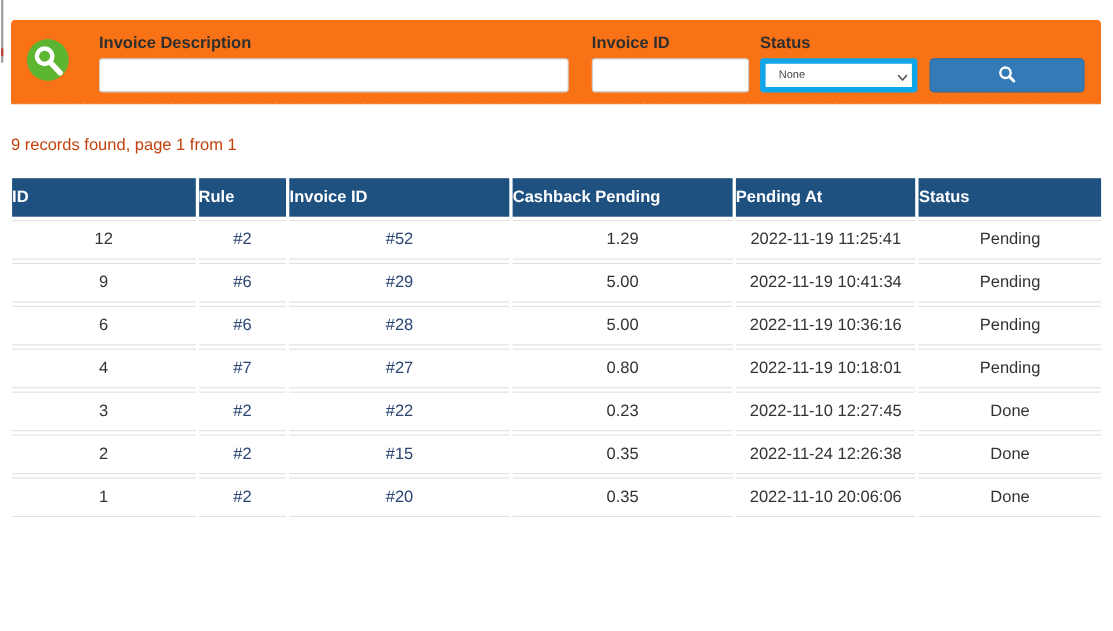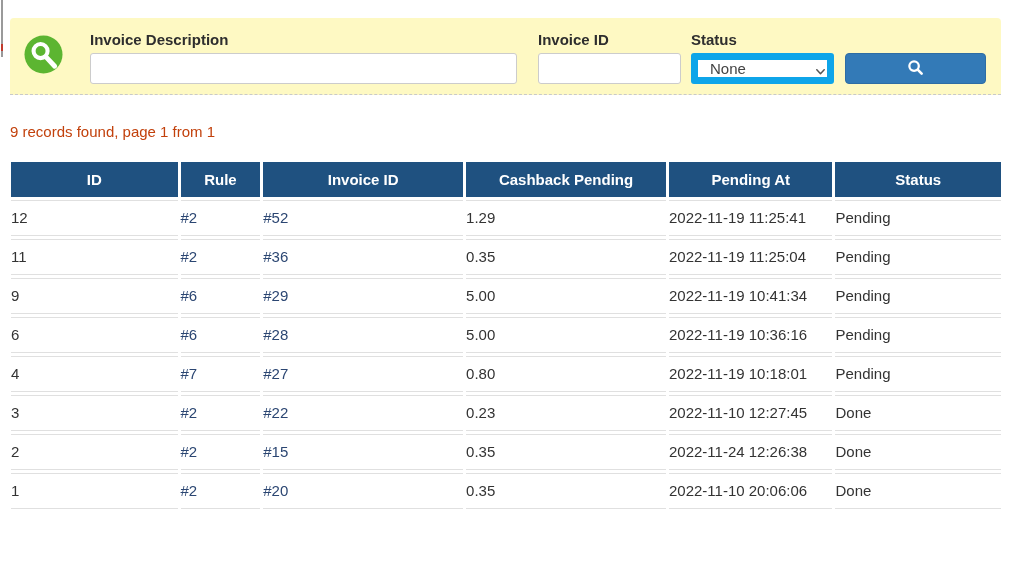--- a/index.html
+++ b/index.html
@@ -12,21 +12,21 @@
   }
   
   .edge-artifact { position: absolute; left: 1px; top: 0; width: 2px; height: 57px; background: #9a9a9a; }
   .edge-artifact .red { position: absolute; left: 0; top: 44px; width: 2px; height: 7px; background: #c0392b; }
 
   
   .filter-panel {
     position: relative;
     margin: 18px 11px 0 10px;
     width: 991px; height: 77px;
-    background: #fef9c3;
+    background: #f97316;
     border-bottom: 1px dashed #c9c9c9;
     border-radius: 4px 4px 0 0;
   }
   .logo { position: absolute; left: 14px; top: 17px; width: 39px; height: 39px; }
   .f-label {
     position: absolute; top: 13px;
     font-size: 15px; font-weight: 700; color: #2e2e2e;
     line-height: 18px; white-space: nowrap;
   }
   .f-input {
@@ -37,22 +37,22 @@
     font-family: inherit;
   }
   .lbl-desc, .in-desc { left: 80px; }
   .in-desc { width: 427px; }
   .lbl-inv, .in-inv { left: 528px; }
   .in-inv { width: 143px; }
   .lbl-status { left: 681px; }
   .sel-wrap { position: absolute; left: 681px; top: 35px; width: 143px; height: 31px; }
   .f-select {
     width: 100%; height: 100%;
-    border: 7px solid #0ea5e9; border-radius: 3px;
-    background: #fff; font-size: 15px; color: #444;
+    border: 5px solid #0ea5e9; border-radius: 3px;
+    background: #fff; font-size: 10px; color: #444;
     padding: 0 24px 0 12px;
     appearance: none; -webkit-appearance: none; -moz-appearance: none;
     font-family: inherit; outline: none;
   }
   .sel-chevron { position: absolute; right: 8px; top: 10px; pointer-events: none; }
   .search-btn {
     position: absolute; left: 835px; top: 35px;
     width: 141px; height: 31px;
     background: #337ab7; border: 1px solid #2e6da4; border-radius: 4px;
     cursor: pointer;
@@ -76,27 +76,28 @@
   table.results col.c-id { width: 165px; }
   table.results col.c-rule { width: 79px; }
   table.results col.c-invoice { width: 198px; }
   table.results col.c-amount { width: 198px; }
   table.results col.c-created { width: 162px; }
   table.results col.c-status { width: 164px; }
   table.results th {
     background: #1f5180; color: #ffffff;
     font-size: 15px; font-weight: 700;
     padding: 9px 0; line-height: 17px;
-    text-align: center;
+    text-align: left;
   }
   table.results td {
     background: #ffffff;
     border-top: 1px solid #e0e0e0;
     border-bottom: 1px solid #e0e0e0;
     font-size: 15px; color: #333;
+    text-align: center;
     padding: 8px 0; line-height: 18px;
   }
   td a.ref-link { color: #2b4672; text-decoration: none; cursor: pointer; }
 </style>
 </head>
 <body>
 
 <div class="edge-artifact">
     <span class="red"></span>
   </div>
@@ -163,28 +164,20 @@
   <tbody>
     <tr>
       <td>12</td>
       <td><a class="ref-link">#2</a></td>
       <td><a class="ref-link">#52</a></td>
       <td>1.29</td>
       <td>2022-11-19 11:25:41</td>
       <td>Pending</td>
     </tr>
     <tr>
-      <td>11</td>
-      <td><a class="ref-link">#2</a></td>
-      <td><a class="ref-link">#36</a></td>
-      <td>0.35</td>
-      <td>2022-11-19 11:25:04</td>
-      <td>Pending</td>
-    </tr>
-    <tr>
       <td>9</td>
       <td><a class="ref-link">#6</a></td>
       <td><a class="ref-link">#29</a></td>
       <td>5.00</td>
       <td>2022-11-19 10:41:34</td>
       <td>Pending</td>
     </tr>
     <tr>
       <td>6</td>
       <td><a class="ref-link">#6</a></td>

